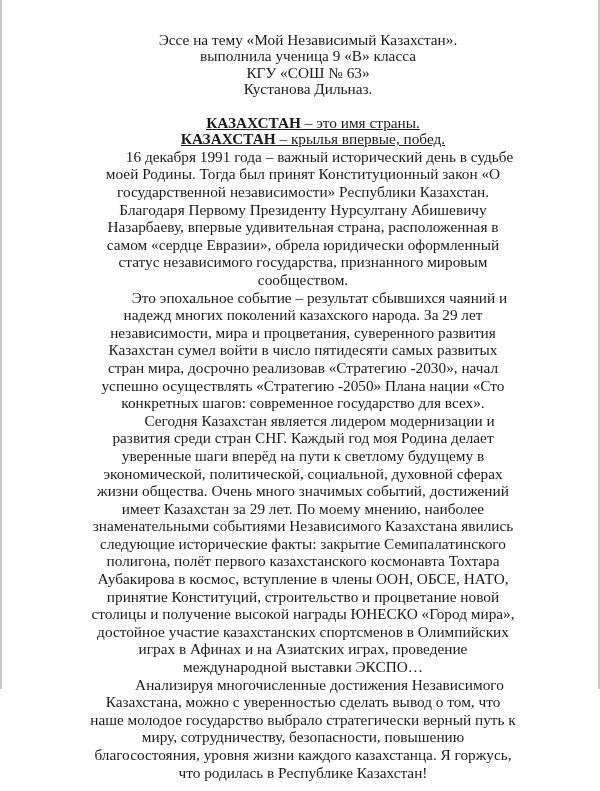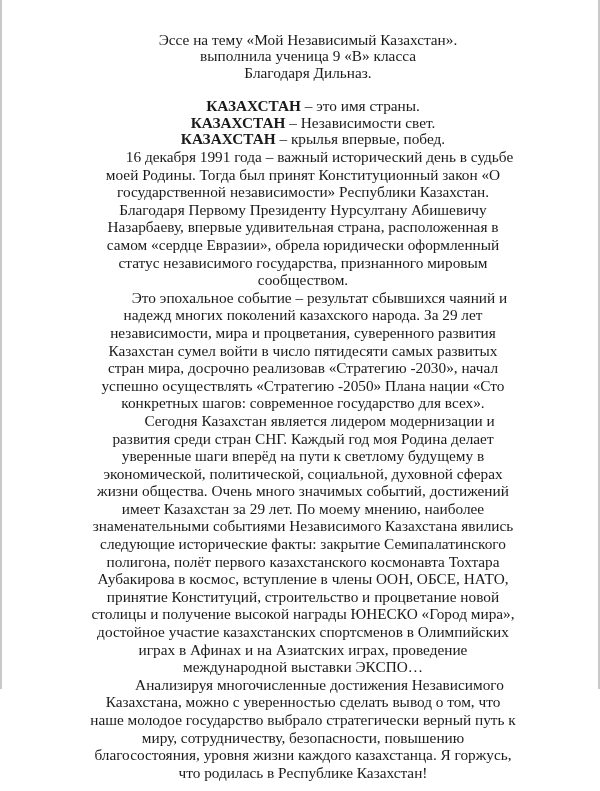--- a/index.html
+++ b/index.html
@@ -38,42 +38,42 @@
       margin-left: 10px;
     }
     .header div { white-space: nowrap; }
     .verse-top {
       margin-top: 17px;
       text-align: center;
       line-height: 16.6px;
       margin-left: 20px;
     }
     .verse-top b { font-weight: bold; }
-    .verse-top div { white-space: nowrap; }
+    .verse-top div { white-space: nowrap; text-decoration: underline; }
     p {
       margin: 0;
       text-indent: 33px;
       text-align: center;
     }
   </style>
 </head>
 <body>
 
 <div class="page">
   <div class="content">
 
     <div class="header">
       <div>Эссе на тему «Мой Независимый Казахстан».</div>
       <div>выполнила ученица 9 «В» класса</div>
-      <div>Благодаря Дильназ.</div>
+      <div>КГУ «СОШ № 63»</div>
+      <div>Кустанова Дильназ.</div>
     </div>
 
     <div class="verse-top">
       <div><b>КАЗАХСТАН</b><span> – это имя страны.</span></div>
-      <div><b>КАЗАХСТАН</b><span> – Независимости свет.</span></div>
       <div><b>КАЗАХСТАН</b><span> – крылья впервые, побед.</span></div>
     </div>
 
     <p>16 декабря 1991 года – важный исторический день в судьбе моей Родины. Тогда был принят Конституционный закон «О государственной независимости» Республики Казахстан. Благодаря Первому Президенту Нурсултану Абишевичу Назарбаеву, впервые удивительная страна, расположенная в самом «сердце Евразии», обрела юридически оформленный статус независимого государства, признанного мировым сообществом.</p>
     <p>Это эпохальное событие – результат сбывшихся чаяний и надежд многих поколений казахского народа. За 29 лет независимости, мира и процветания, суверенного развития Казахстан сумел войти в число пятидесяти самых развитых стран мира, досрочно реализовав «Стратегию -2030», начал успешно осуществлять «Стратегию -2050» Плана нации «Сто конкретных шагов: современное государство для всех».</p>
     <p>Сегодня Казахстан является лидером модернизации и развития среди стран СНГ. Каждый год моя Родина делает уверенные шаги вперёд на пути к светлому будущему в экономической, политической, социальной, духовной сферах жизни общества. Очень много значимых событий, достижений имеет Казахстан за 29 лет. По моему мнению, наиболее знаменательными событиями Независимого Казахстана явились следующие исторические факты: закрытие Семипалатинского полигона, полёт первого казахстанского космонавта Тохтара Аубакирова в космос, вступление в члены ООН, ОБСЕ, НАТО, принятие Конституций, строительство и процветание новой столицы и получение высокой награды ЮНЕСКО «Город мира», достойное участие казахстанских спортсменов в Олимпийских играх в Афинах и на Азиатских играх, проведение международной выставки ЭКСПО…</p>
     <p>Анализируя многочисленные достижения Независимого Казахстана, можно с уверенностью сделать вывод о том, что наше молодое государство выбрало стратегически верный путь к миру, сотрудничеству, безопасности, повышению благосостояния, уровня жизни каждого казахстанца. Я горжусь, что родилась в Республике Казахстан!</p>
 
   </div>
 </div>

